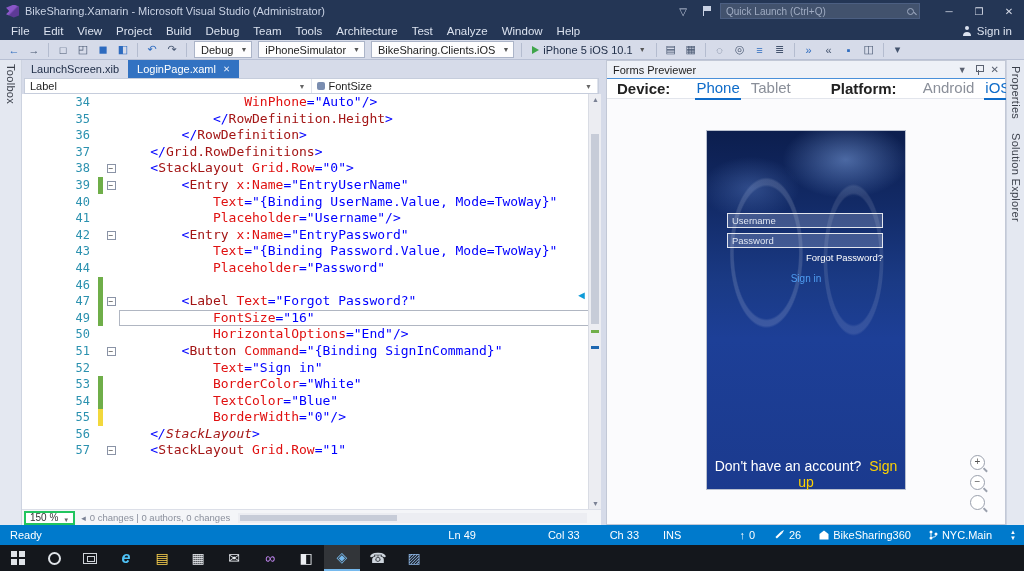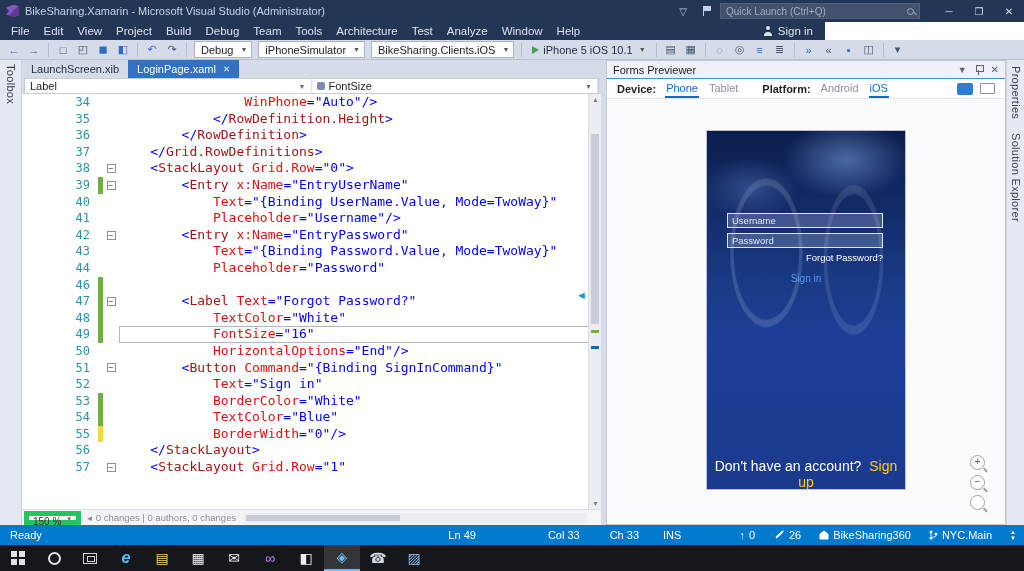--- a/index.html
+++ b/index.html
@@ -13,21 +13,21 @@
   .flag-icon{width:9px;height:10px;border-left:1.5px solid #c9d2e4;position:relative;margin:0 8px}
   .flag-icon::before{content:"";position:absolute;left:0;top:0;width:7px;height:5px;background:#c9d2e4}
   .bolt-icon{color:#c9d2e4;font-size:10px;margin-right:8px}
   .ql{width:200px;height:16px;background:rgba(255,255,255,.14);border:1px solid #4c5f82;display:flex;align-items:center;padding:0 5px;margin-right:14px}
   .ql-text{color:#9fabc2;font-size:10px;flex:1}
   .mag{width:7px;height:7px;border:1.4px solid #9fabc2;border-radius:50%;position:relative}
   .mag::after{content:"";position:absolute;width:4px;height:1.4px;background:#9fabc2;transform:rotate(45deg);right:-4px;bottom:-1px}
   .winbtn{width:30px;height:22px;display:flex;align-items:center;justify-content:center;color:#d7dce8;font-size:10px}
 
   
-  .menubar{position:absolute;left:0;top:22px;width:825px;height:18px;background:#243655;display:flex;align-items:center;padding-left:4px}
+  .menubar{position:absolute;left:0;top:22px;width:1024px;height:18px;background:#243655;display:flex;align-items:center;padding-left:4px}
   .menu-items{display:flex;align-items:center}
   .menu-item{color:#dbe2ef;font-size:11.5px;padding:1px 7px;cursor:default}
   .signin{margin-left:auto;display:flex;align-items:center;gap:5px;padding-right:12px;color:#dbe2ef;font-size:11.5px}
   .person-icon{width:10px;height:10px;position:relative}
   .person-icon::before{content:"";position:absolute;left:3px;top:0;width:4px;height:4px;border-radius:50%;background:#dbe2ef}
   .person-icon::after{content:"";position:absolute;left:1px;bottom:0;width:8px;height:4px;border-radius:4px 4px 0 0;background:#dbe2ef}
 
   
   .toolbar{position:absolute;left:0;top:40px;width:1024px;height:20px;background:#d6dbe9;border-bottom:1px solid #b8c0d4;display:flex;align-items:center;padding:0 5px;gap:2px}
   .tbtn{min-width:18px;height:17px;display:flex;align-items:center;justify-content:center;font-size:11px;color:#44546e}
@@ -67,37 +67,37 @@
   .crow.current .ctext{box-shadow:inset 0 0 0 1px #b0b6c2}
   .tk-t{color:#a31515}.tk-a{color:#e01010}.tk-d{color:#0000ff}.tk-v{color:#0000ff}.tk-p{color:#000}
   .edge-arrow{position:absolute;right:14px;top:196px;color:#0e9bd8;font-size:11px;line-height:11px}
   .vscroll{position:absolute;right:0;top:0;width:13px;height:415px;background:#ecedf2;border-left:1px solid #d9dce4;font-size:7px;color:#7a8194;text-align:center}
   .vthumb{position:absolute;left:2px;right:2px;top:40px;height:190px;background:#c7ccd8}
   .vmark{position:absolute;left:2px;right:2px;height:3px}
   .scroll-arrow{display:block;width:13px;height:11px;line-height:11px}
   .scroll-arrow.bottom{position:absolute;bottom:0}
 
   .editor-bottom{position:absolute;left:0;top:449px;width:579px;height:16px;background:#f4f5f8;border-top:1px solid #dcdfe8;display:flex;align-items:center}
-  .zoom{height:14px;border:5px solid #22c55e;background:#fff;font-size:10px;color:#333;display:flex;align-items:flex-start;padding:0 4px;margin:0 2px;gap:5px}
+  .zoom{height:14px;border:2px solid #22c55e;background:#fff;font-size:10px;color:#333;display:flex;align-items:flex-end;padding:0 4px;margin:0 2px;gap:5px}
   .zoom .chev{font-size:6px;color:#666}
   .lens-arrow{font-size:9px;color:#7a8194;padding:0 4px}
   .lens{font-size:9.5px;color:#8a8f9c;white-space:nowrap;padding-right:8px}
   .hscroll{flex:1;height:10px;background:#ecedf2;position:relative;margin-right:14px}
   .hthumb{position:absolute;left:2px;top:2px;width:45%;height:6px;background:#c7ccd8}
 
   .splitter{position:absolute;left:601px;top:0;width:5px;height:465px;background:#d6dbe9}
 
   
   .previewer{position:absolute;left:606px;top:0;width:400px;height:465px;background:#fbfbfd;border:1px solid #c2c8d6}
   .pv-header{height:18px;background:#eef1f7;border-bottom:1px solid #4a90d9;display:flex;align-items:center;font-size:11px;color:#1e1e1e;padding:0 6px}
   .pv-hicons{margin-left:auto;display:flex;align-items:center;gap:8px;color:#5a6170;font-size:9px}
   .pin-icon{width:8px;height:10px;position:relative;display:inline-block}
   .pin-icon::before{content:"";position:absolute;left:1px;top:0;width:6px;height:5px;border:1px solid #5a6170}
   .pin-icon::after{content:"";position:absolute;left:3.5px;top:5px;width:1px;height:5px;background:#5a6170}
-  .pv-toolbar{height:20px;display:flex;align-items:center;font-size:11px;padding:0 10px;gap:9px;border-bottom:1px solid #e2e5ec;background:#fff}
+  .pv-toolbar{height:20px;display:flex;align-items:center;font-size:15px;padding:0 10px;gap:25px;border-bottom:1px solid #e2e5ec;background:#fff}
   .pv-label{color:#222;font-weight:bold}
   .pv-opt{color:#8a8f99;padding:2px 1px}
   .pv-opt.sel{color:#0f6cc9;border-bottom:2px solid #0f6cc9}
   .pv-ticons{margin-left:auto;display:flex;align-items:center;gap:7px}
   .frame-icon{width:16px;height:12px;background:#2d7dd2;border-radius:2px}
   .monitor-icon{width:15px;height:11px;border:1.4px solid #8a8f99;border-radius:1px}
   .pv-canvas{position:absolute;left:0;top:39px;right:0;bottom:0;background:#fbfbfd}
   .phone{position:absolute;left:50%;transform:translateX(-50%);top:30px;width:200px;height:360px;border:1px solid #b9c0cf;
     background:
       radial-gradient(90px 55px at 70% 8%, rgba(150,190,255,.45), rgba(150,190,255,0) 70%),
@@ -268,29 +268,28 @@
             <div class="crow"><span class="ln">37</span><span class="chg"></span><span class="fold"></span><span class="ctext" style="padding-left: 4ch;"><span class="tk-d">&lt;/</span><span class="tk-t">Grid.RowDefinitions</span><span class="tk-d">&gt;</span></span></div>
             <div class="crow"><span class="ln">38</span><span class="chg"></span><span class="fold"><span class="fbox">−</span></span><span class="ctext" style="padding-left: 4ch;"><span class="tk-d">&lt;</span><span class="tk-t">StackLayout</span><span class="tk-p"> </span><span class="tk-a">Grid.Row</span><span class="tk-d">=</span><span class="tk-v">"0"</span><span class="tk-d">&gt;</span></span></div>
             <div class="crow"><span class="ln">39</span><span class="chg green"></span><span class="fold"><span class="fbox">−</span></span><span class="ctext" style="padding-left: 8ch;"><span class="tk-d">&lt;</span><span class="tk-t">Entry</span><span class="tk-p"> </span><span class="tk-a">x:Name</span><span class="tk-d">=</span><span class="tk-v">"EntryUserName"</span></span></div>
             <div class="crow"><span class="ln">40</span><span class="chg"></span><span class="fold"></span><span class="ctext" style="padding-left: 12ch;"><span class="tk-a">Text</span><span class="tk-d">=</span><span class="tk-v">"{Binding UserName.Value, Mode=TwoWay}"</span></span></div>
             <div class="crow"><span class="ln">41</span><span class="chg"></span><span class="fold"></span><span class="ctext" style="padding-left: 12ch;"><span class="tk-a">Placeholder</span><span class="tk-d">=</span><span class="tk-v">"Username"</span><span class="tk-d">/&gt;</span></span></div>
             <div class="crow"><span class="ln">42</span><span class="chg"></span><span class="fold"><span class="fbox">−</span></span><span class="ctext" style="padding-left: 8ch;"><span class="tk-d">&lt;</span><span class="tk-t">Entry</span><span class="tk-p"> </span><span class="tk-a">x:Name</span><span class="tk-d">=</span><span class="tk-v">"EntryPassword"</span></span></div>
             <div class="crow"><span class="ln">43</span><span class="chg"></span><span class="fold"></span><span class="ctext" style="padding-left: 12ch;"><span class="tk-a">Text</span><span class="tk-d">=</span><span class="tk-v">"{Binding Password.Value, Mode=TwoWay}"</span></span></div>
             <div class="crow"><span class="ln">44</span><span class="chg"></span><span class="fold"></span><span class="ctext" style="padding-left: 12ch;"><span class="tk-a">Placeholder</span><span class="tk-d">=</span><span class="tk-v">"Password"</span></span></div>
             <div class="crow"><span class="ln">46</span><span class="chg green"></span><span class="fold"></span><span class="ctext" style="padding-left: 0ch;"></span></div>
             <div class="crow"><span class="ln">47</span><span class="chg green"></span><span class="fold"><span class="fbox">−</span></span><span class="ctext" style="padding-left: 8ch;"><span class="tk-d">&lt;</span><span class="tk-t">Label</span><span class="tk-p"> </span><span class="tk-a">Text</span><span class="tk-d">=</span><span class="tk-v">"Forgot Password?"</span></span></div>
-            <div class="crow"><span class="ln">48</span><span class="chg green"></span><span class="fold"></span><span class="ctext" style="padding-left: 12ch;"><span class="tk-a">TextColor</span><span class="tk-d">=</span><span class="tk-v">"White"</span></span></div>
             <div class="crow current"><span class="ln">49</span><span class="chg green"></span><span class="fold"></span><span class="ctext" style="padding-left: 12ch;"><span class="tk-a">FontSize</span><span class="tk-d">=</span><span class="tk-v">"16"</span></span></div>
             <div class="crow"><span class="ln">50</span><span class="chg"></span><span class="fold"></span><span class="ctext" style="padding-left: 12ch;"><span class="tk-a">HorizontalOptions</span><span class="tk-d">=</span><span class="tk-v">"End"</span><span class="tk-d">/&gt;</span></span></div>
             <div class="crow"><span class="ln">51</span><span class="chg"></span><span class="fold"><span class="fbox">−</span></span><span class="ctext" style="padding-left: 8ch;"><span class="tk-d">&lt;</span><span class="tk-t">Button</span><span class="tk-p"> </span><span class="tk-a">Command</span><span class="tk-d">=</span><span class="tk-v">"{Binding SignInCommand}"</span></span></div>
             <div class="crow"><span class="ln">52</span><span class="chg"></span><span class="fold"></span><span class="ctext" style="padding-left: 12ch;"><span class="tk-a">Text</span><span class="tk-d">=</span><span class="tk-v">"Sign in"</span></span></div>
             <div class="crow"><span class="ln">53</span><span class="chg green"></span><span class="fold"></span><span class="ctext" style="padding-left: 12ch;"><span class="tk-a">BorderColor</span><span class="tk-d">=</span><span class="tk-v">"White"</span></span></div>
             <div class="crow"><span class="ln">54</span><span class="chg green"></span><span class="fold"></span><span class="ctext" style="padding-left: 12ch;"><span class="tk-a">TextColor</span><span class="tk-d">=</span><span class="tk-v">"Blue"</span></span></div>
             <div class="crow"><span class="ln">55</span><span class="chg yellow"></span><span class="fold"></span><span class="ctext" style="padding-left: 12ch;"><span class="tk-a">BorderWidth</span><span class="tk-d">=</span><span class="tk-v">"0"</span><span class="tk-d">/&gt;</span></span></div>
-            <div class="crow"><span class="ln">56</span><span class="chg"></span><span class="fold"></span><span class="ctext" style="padding-left: 4ch;"><span class="tk-d">&lt;/</span><span class="tk-t">StackLayout</span><span class="tk-d">&gt;</span></span></div>
+            <div class="crow"><span class="ln">56</span><span class="chg"></span><span class="fold"></span><span class="ctext" style="padding-left: 4ch; font-style: italic;"><span class="tk-d">&lt;/</span><span class="tk-t">StackLayout</span><span class="tk-d">&gt;</span></span></div>
             <div class="crow"><span class="ln">57</span><span class="chg"></span><span class="fold"><span class="fbox">−</span></span><span class="ctext" style="padding-left: 4ch;"><span class="tk-d">&lt;</span><span class="tk-t">StackLayout</span><span class="tk-p"> </span><span class="tk-a">Grid.Row</span><span class="tk-d">=</span><span class="tk-v">"1"</span></span></div>
           </div>
         <span class="edge-arrow">◄</span>
         <div class="vscroll">
           <span class="scroll-arrow">▲</span>
           <div class="vthumb"></div>
           <span class="vmark" style="top:236px;background:#6fae49"></span>
           <span class="vmark" style="top:252px;background:#1c66b0"></span>
           <span class="scroll-arrow bottom">▼</span>
         </div>

